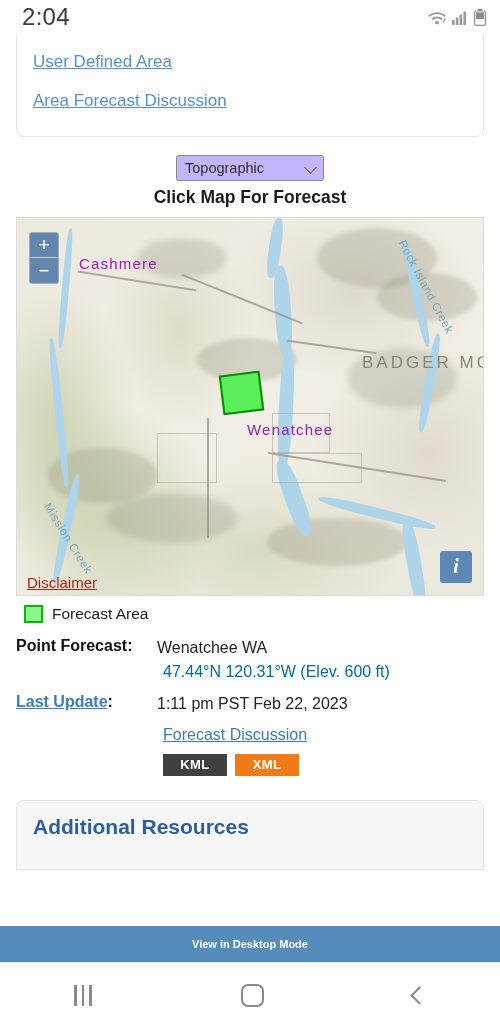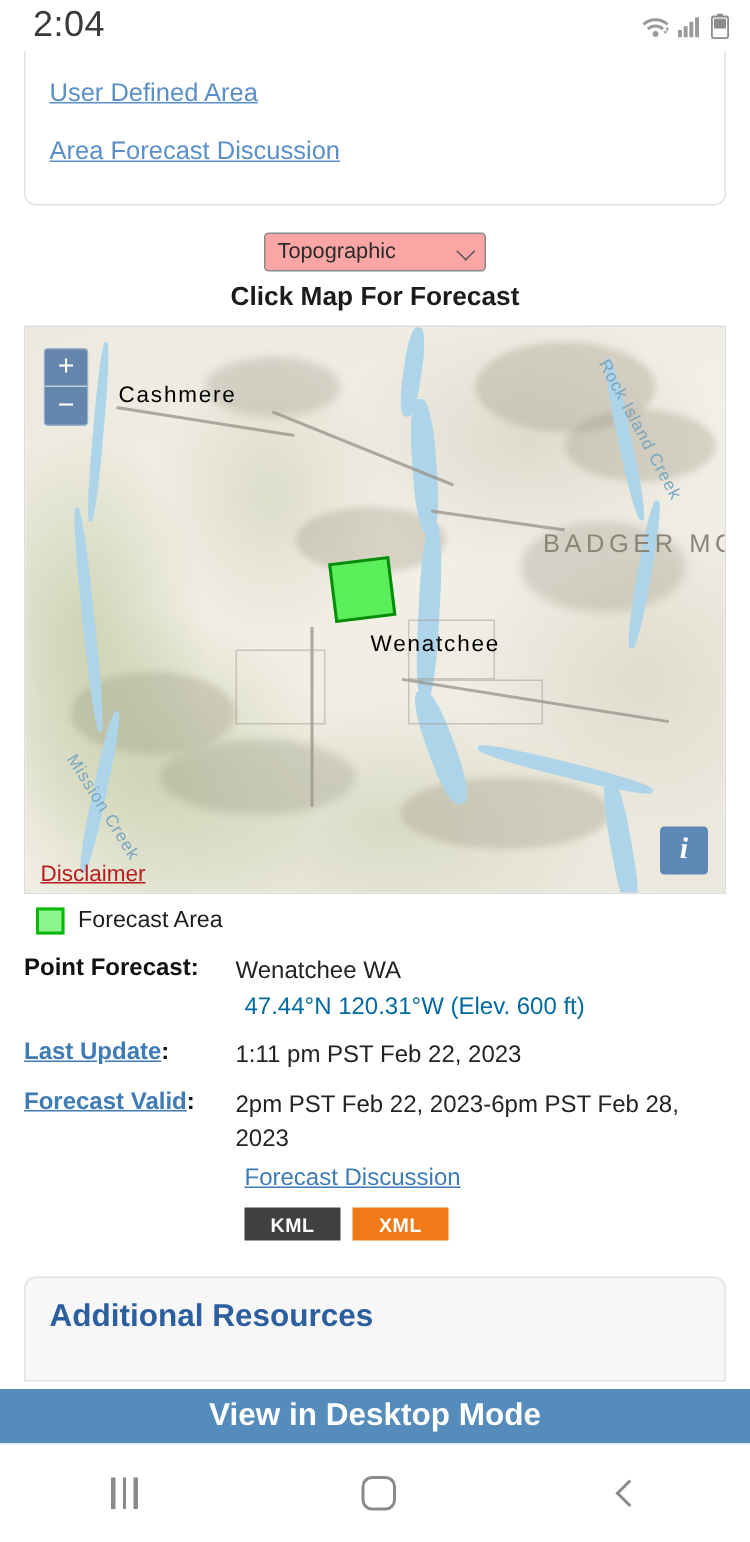--- a/index.html
+++ b/index.html
@@ -37,21 +37,21 @@
     font-size:17px; display:block; line-height:1.5;
   }
   .link.top-cut{ color:#5b8fc7; }
   .gap{ height:14px; }
 
   
   .select-wrap{ display:flex; justify-content:center; margin-top:18px; }
   .mapselect{
     width:148px; height:26px;
     border:1px solid #8a8a8a; border-radius:3px;
-    background:#fca5a5; color:#2b2b2b;
+    background:#c4b5fd; color:#2b2b2b;
     font-size:14.5px; font-family:"Liberation Sans", sans-serif;
     display:flex; align-items:center; justify-content:space-between;
     padding:0 6px 0 8px;
   }
   .chev{ width:11px; height:11px; position:relative; }
   .chev:after{
     content:""; position:absolute; left:0; top:1px;
     width:8px; height:8px;
     border-right:1.6px solid #555; border-bottom:1.6px solid #555;
     transform:rotate(45deg);
@@ -81,21 +81,21 @@
   .hill{ position:absolute; background:rgba(150,145,125,.30); border-radius:50%; filter:blur(2.2px); }
   .hill2{ position:absolute; background:rgba(120,118,100,.22); border-radius:50%; filter:blur(3px); }
   .river{ position:absolute; background:#aed4ea; border-radius:40%; }
   .road{ position:absolute; background:rgba(150,145,138,.75); }
   .parcel{ position:absolute; border:1px solid rgba(160,155,145,.5); }
 
   .maplabel{
     position:absolute; color:#5a5a52; font-size:14px;
     letter-spacing:1px; white-space:nowrap;
   }
-  .maplabel.city{ color:#000000; font-size:15px; letter-spacing:1.2px; }
+  .maplabel.city{ color:#a21caf; font-size:15px; letter-spacing:1.2px; }
   .maplabel.range{ font-size:17px; letter-spacing:3px; color:#8a8578; }
   .maplabel.creek{ color:#7aa6bd; font-size:11.5px; letter-spacing:.6px; }
 
   .zoomctl{
     position:absolute; left:12px; top:14px; width:30px;
     border-radius:3px; overflow:hidden;
     background:rgba(70,110,160,.82);
     border:1px solid rgba(255,255,255,.35);
   }
   .zbtn{
@@ -160,21 +160,21 @@
   }
   .addres-title{ font-size:21px; font-weight:bold; color:#2c5f9e; }
 
   
   .desktopbar{
     position:absolute; left:0; top:926px; width:500px; height:36px;
     background:rgba(62,124,178,.88);
     display:flex; align-items:center; justify-content:center;
     z-index:30;
   }
-  .desktopbar span{ color:#fff; font-size:21px; font-weight:bold; }
+  .desktopbar span{ color:#fff; font-size:11px; font-weight:bold; }
 
   
   .navbar{
     position:absolute; left:0; bottom:0; width:500px; height:66px;
     background:#fff; border-top:1px solid #e7eaed;
     display:flex; align-items:center; justify-content:space-around;
     z-index:50;
   }
   .nav-recents{ display:flex; gap:5px; }
   .nav-recents i{ display:block; width:2.5px; height:21px; background:#8a8a8a; }
@@ -264,24 +264,20 @@
       <div class="row-label">Point Forecast:</div>
       <div class="row-value">Wenatchee WA</div>
     </div>
     <div class="row coords">47.44°N 120.31°W (Elev. 600 ft)</div>
 
     <div class="row lastupd">
       <div class="row-label linklabel"><span class="lbl">Last Update</span>:</div>
       <div class="row-value">1:11 pm PST Feb 22, 2023</div>
     </div>
 
-    <div class="row fcvalid">
-      <div class="row-label linklabel"><span class="lbl">Forecast Valid</span>:</div>
-      <div class="row-value" style="width:300px">2pm PST Feb 22, 2023-6pm PST Feb 28, 2023</div>
-    </div>
 
     <a class="fc-discussion">Forecast Discussion</a>
 
     <div class="btn-row">
       <div class="dbtn kml">KML</div>
       <div class="dbtn xml">XML</div>
     </div>
   </div>
 
   <div class="addres">

